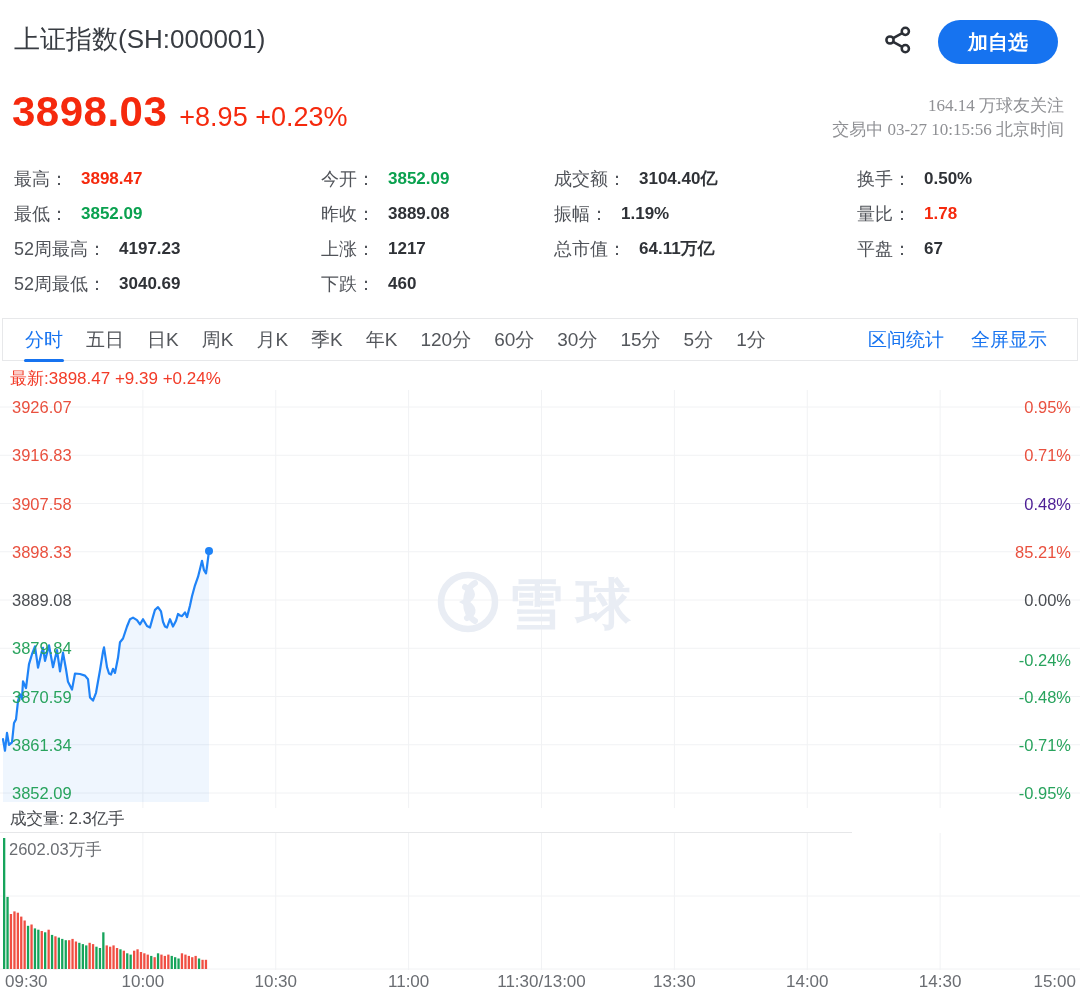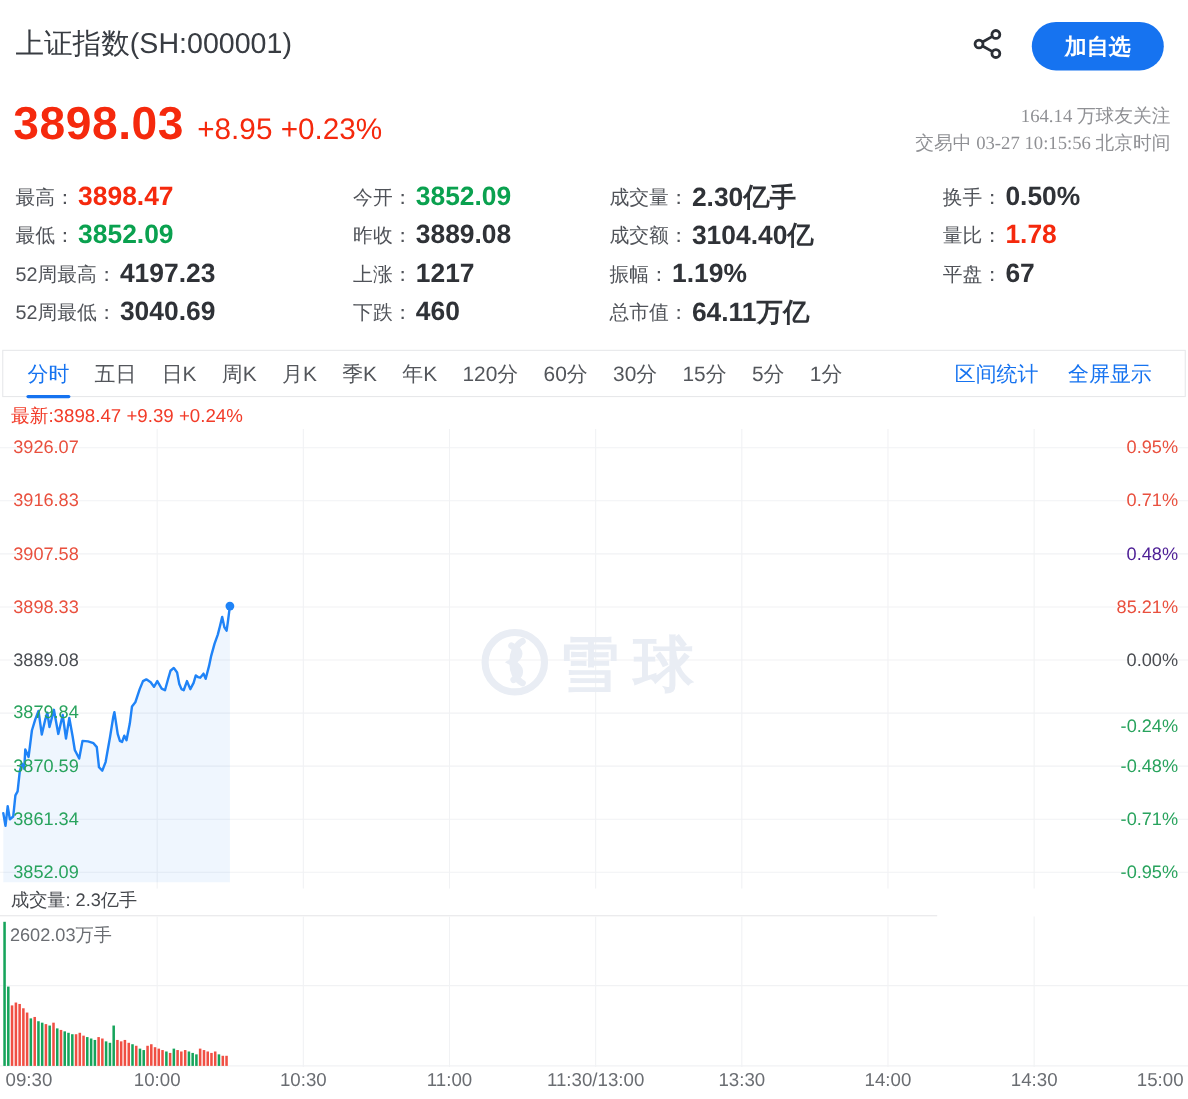--- a/index.html
+++ b/index.html
@@ -17,21 +17,21 @@
   .follow{position:absolute;right:16px;top:94px;font-size:17px;color:#8f9094;
           font-family:"Liberation Serif","DejaVu Serif",serif;}
   .status{position:absolute;right:16px;top:118px;font-size:17px;color:#8f9094;
           font-family:"Liberation Serif","DejaVu Serif",serif;}
   
   .stats{position:absolute;top:161px;left:0;width:1080px;height:150px;}
   .scol{position:absolute;top:0;}
   .scol.c0{left:14px;} .scol.c1{left:321px;} .scol.c2{left:554px;} .scol.c3{left:857px;}
   .srow{height:35px;display:flex;align-items:center;}
   .slabel{font-size:18px;color:#505359;}
-  .sval{font-size:24px;font-weight:700;margin-left:3px;color:#2f3237;}
+  .sval{font-size:17px;font-weight:700;margin-left:13px;color:#2f3237;}
   [data-color="red"]{color:#f5290d;}
   [data-color="green"]{color:#0aa14f;}
   [data-color="dark"]{color:#2f3237;}
   
   .tabbar{position:absolute;top:318px;left:2px;right:2px;height:43px;
           border:1px solid #e7e8ea;display:flex;align-items:center;box-sizing:border-box;}
   .tab{font-size:19px;color:#53565b;margin-left:21px;position:relative;cursor:pointer;
        padding:9px 1px;white-space:nowrap;}
   .tab.active{color:#1673f0;}
   .tab.active::after{content:"";position:absolute;left:0;right:0;bottom:0;height:3px;
@@ -110,24 +110,20 @@
       <div class="srow">
           <span class="slabel">上涨：</span>
           <span class="sval" data-color="dark">1217</span>
         </div>
       <div class="srow">
           <span class="slabel">下跌：</span>
           <span class="sval" data-color="dark">460</span>
         </div>
     </div>
     <div class="scol c2">
-      <div class="srow">
-          <span class="slabel">成交量：</span>
-          <span class="sval" data-color="dark">2.30亿手</span>
-        </div>
       <div class="srow">
           <span class="slabel">成交额：</span>
           <span class="sval" data-color="dark">3104.40亿</span>
         </div>
       <div class="srow">
           <span class="slabel">振幅：</span>
           <span class="sval" data-color="dark">1.19%</span>
         </div>
       <div class="srow">
           <span class="slabel">总市值：</span>

